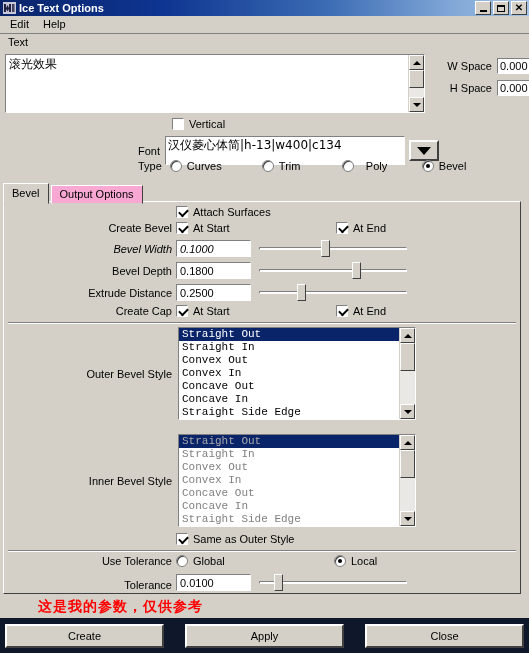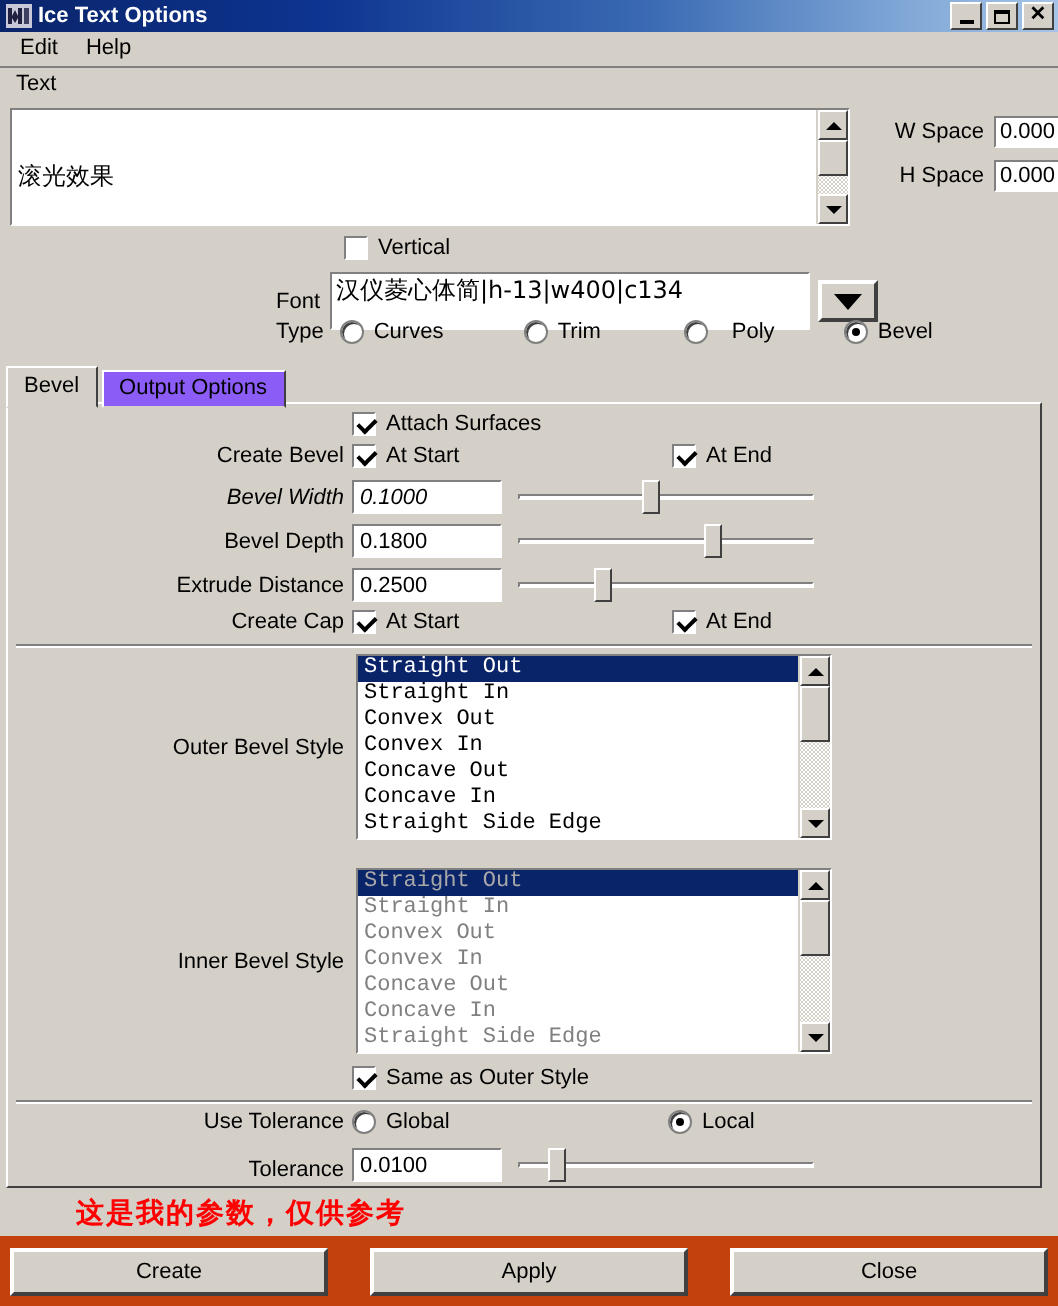--- a/index.html
+++ b/index.html
@@ -70,21 +70,20 @@
   }
   .textarea-body {
     flex: 1;
     padding: 2px 3px;
     font-size: 12px;
     font-family: "DejaVu Sans", sans-serif;
     line-height: 14px;
     color: #000;
     overflow: hidden;
     white-space: pre-wrap;
-    margin-top: 24px;
   }
   .vscroll {
     width: 16px;
     border-left: 1px solid #d4d0c8;
     background: #d4d0c8;
     display: flex; flex-direction: column;
     flex: none;
   }
   .sb-btn {
     height: 15px; background: #d4d0c8;
@@ -176,21 +175,21 @@
   .tabstrip { position: absolute; left: 3px; top: 183px; display: flex; align-items: flex-end; }
   .tab {
     height: 19px; padding: 2px 8px 0 8px;
     background: #d4d0c8;
     border: 1px solid;
     border-color: #ffffff #404040 #d4d0c8 #ffffff;
     font-size: 11px; cursor: default;
     position: relative; z-index: 3;
   }
   .tab.active { height: 21px; padding-top: 3px; font-weight: normal; }
-  .tab.inactive { margin-left: 2px; margin-bottom: 0px; background: #8b5cf6; }
+  .tab.inactive { margin-left: 2px; margin-bottom: 0px; background: #f9a8d4; }
 
   .tabpanel {
     position: absolute; left: 3px; top: 201px;
     width: 518px; height: 393px;
     background: #d4d0c8;
     border: 1px solid;
     border-color: #ffffff #404040 #404040 #ffffff;
   }
 
   
@@ -260,21 +259,21 @@
     font-family: "DejaVu Sans", sans-serif;
     letter-spacing: 1px;
   }
 
   
   .btnbar {
     position: absolute; left: 0; top: 618px;
     width: 529px; height: 35px;
     display: flex; align-items: center; justify-content: space-between;
     padding: 0 5px; gap: 21px;
-    background: #c2410c;
+    background: #0f172a;
   }
   .btn {
     flex: 1; height: 24px;
     background: #d4d0c8;
     border: 2px solid;
     border-top-color:#ffffff;border-left-color:#ffffff;border-right-color:#404040;border-bottom-color:#404040;
     font-size: 11px; font-family: "Liberation Sans", sans-serif;
     display: flex; align-items: center; justify-content: center;
     cursor: default; color: #000;
   }

